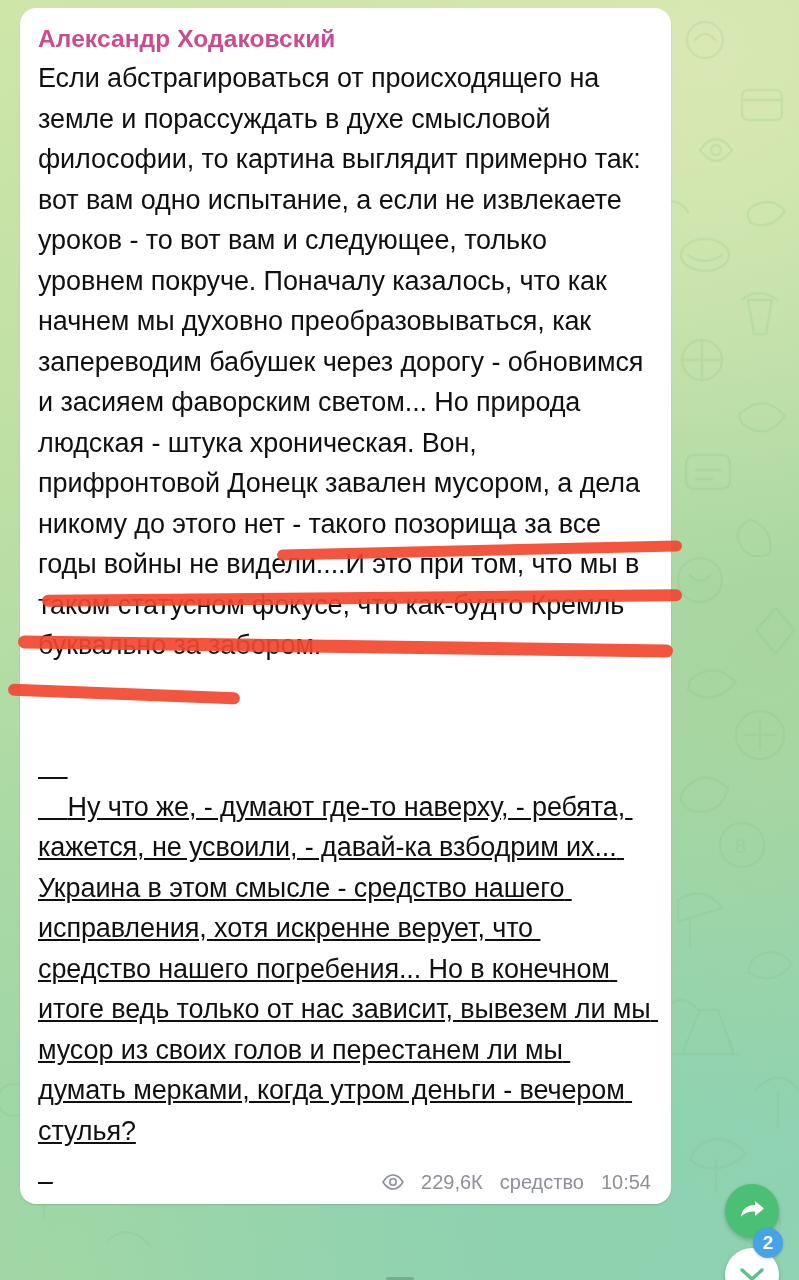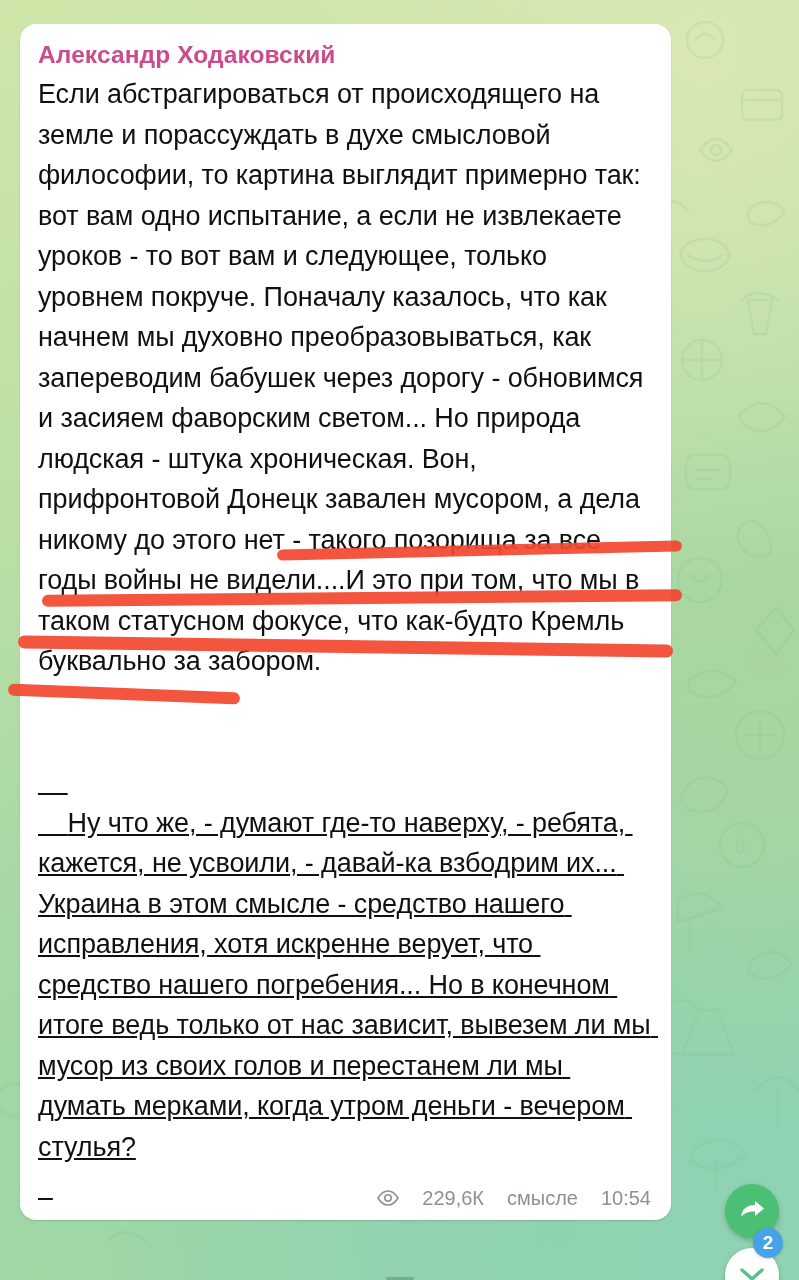--- a/index.html
+++ b/index.html
@@ -29,21 +29,21 @@
   #wallpaper-pattern {
     position: absolute;
     inset: 0;
     opacity: .30;
   }
 
   
   #bubble {
     position: absolute;
     left: 20px;
-    top: 24px;
+    top: 8px;
     width: 651px;
     background: #ffffff;
     border-radius: 16px;
     padding: 16px 18px 12px 18px;
     box-sizing: border-box;
     box-shadow: 0 1px 2px rgba(0,0,0,.14);
   }
   #author {
     color: #cc4b8d;
     font-size: 24.5px;
@@ -63,21 +63,21 @@
   }
   #para2 { margin-top: 40px; text-decoration: underline; }
 
   
   #meta {
     position: absolute;
     right: 20px;
     bottom: 10px;
     display: flex;
     align-items: center;
-    gap: 23px;
+    gap: 17px;
     color: #8c9097;
     font-size: 20px;
     line-height: 24px;
     white-space: nowrap;
   }
   #meta .eye {
     display: inline-block;
     width: 22px;
     height: 16px;
     position: relative;
@@ -249,21 +249,21 @@
   </p>
 
   <div id="meta">
     <span class="eye">
       <svg width="22" height="16" viewBox="0 0 22 16" xmlns="http://www.w3.org/2000/svg">
         <path d="M1 8 C4 3 7.5 1 11 1 C14.5 1 18 3 21 8 C18 13 14.5 15 11 15 C7.5 15 4 13 1 8 Z" fill="none" stroke="#8c9097" stroke-width="1.6"></path>
         <circle cx="11" cy="8" r="3.2" fill="none" stroke="#8c9097" stroke-width="1.6"></circle>
       </svg>
     </span>
     <span>229,6К</span>
-    <span>смысле</span>
+    <span>средство</span>
     <span>10:54</span>
   </div>
 </div>
 
 <div class="marker" id="marker1"></div>
 <div class="marker" id="marker2"></div>
 <div class="marker" id="marker3"></div>
 <div class="marker" id="marker4"></div>
 
 <div id="share-button">

